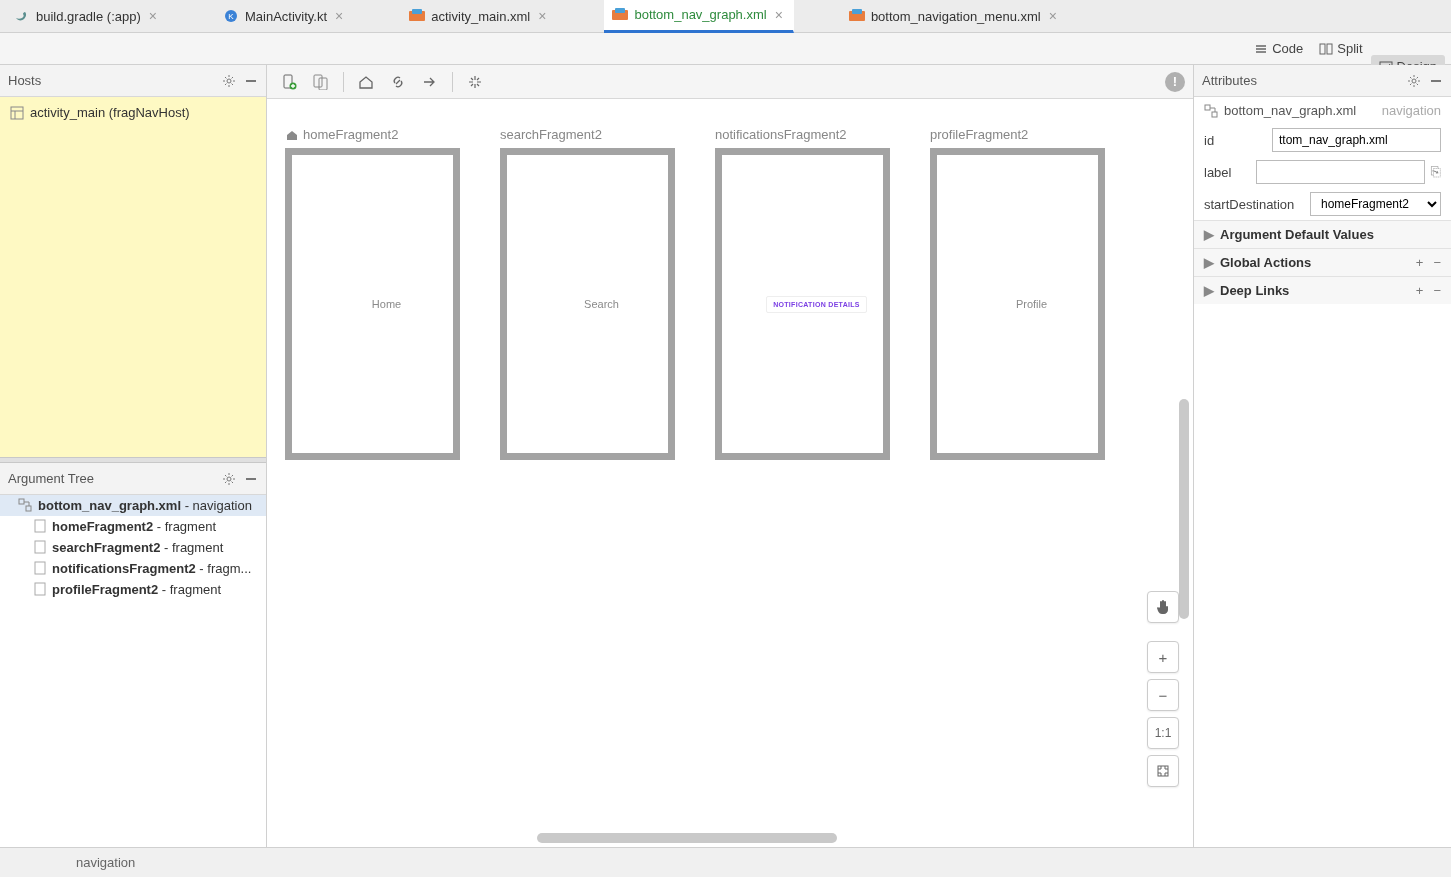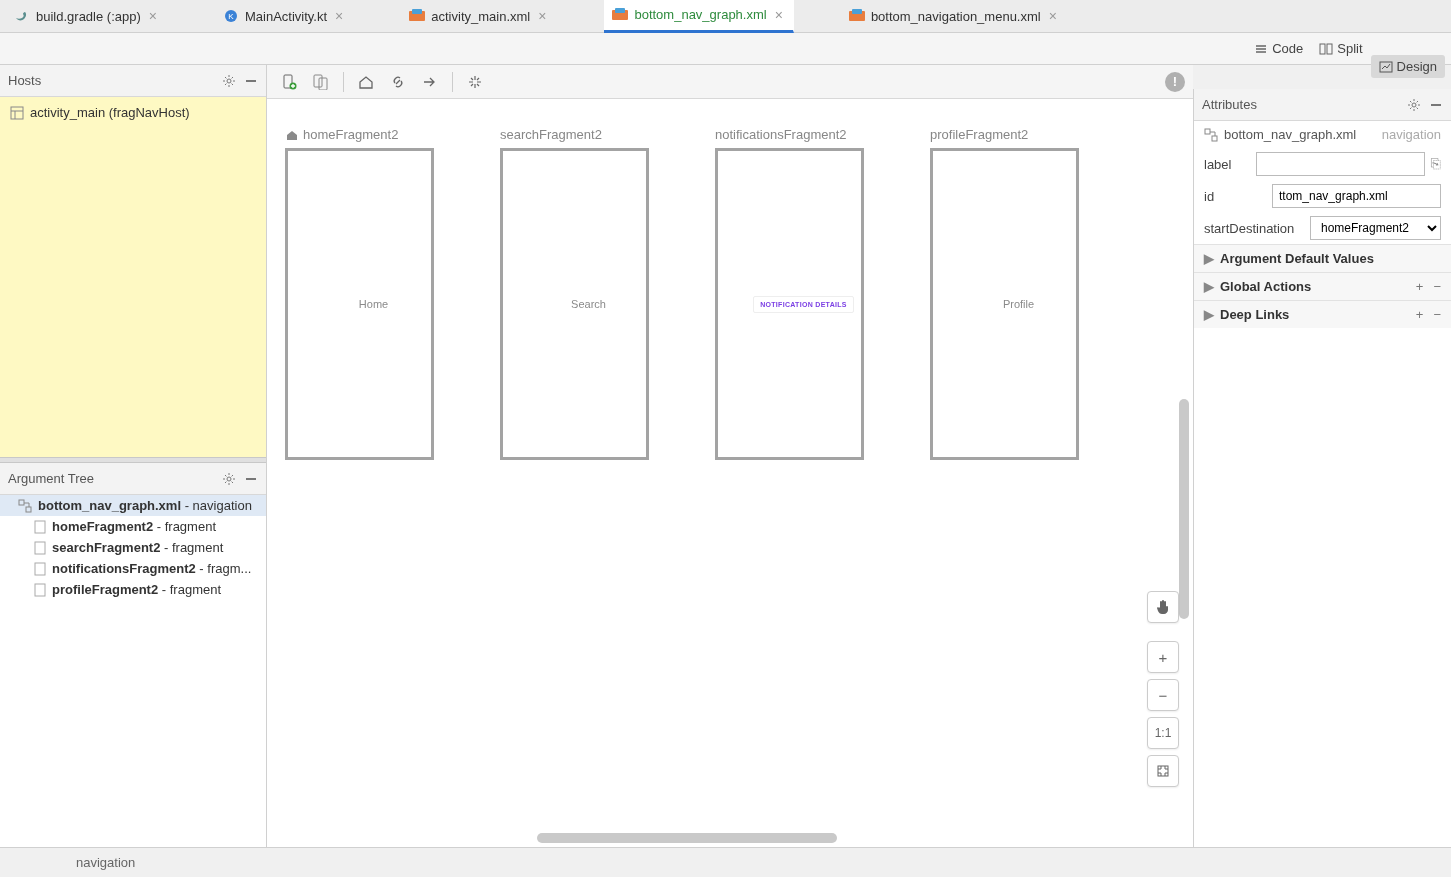--- a/index.html
+++ b/index.html
@@ -92,21 +92,21 @@
     background:#f3f3f3;
     border-bottom:1px solid #d8d8d8;
     font-size:13px;
     color:#555;
   }
   .panel-header .icons { display:flex; gap:8px; color:#777; }
   .hosts-body { flex:0 0 360px; padding:6px 10px; background:#fef9c3; overflow:auto; }
   .tree-item { display:flex; align-items:center; gap:6px; padding:2px 0; font-size:13px; }
   .comp-body { flex:1; background:#fff; overflow:auto; }
   .comp-row {
-    display:flex; align-items:center; gap:6px;
+    display:flex; gap:6px;
     padding:3px 10px 3px 18px;
     font-size:13px;
     white-space:nowrap;
   }
   .comp-row.selected { background:#dfe9f5; }
   .comp-row.indent { padding-left:34px; }
   .comp-row b { font-weight:700; }
   .hsep { height:6px; background:#e0e0e0; border-top:1px solid #c8c8c8; border-bottom:1px solid #c8c8c8; }
   
   .center-col {
@@ -145,22 +145,22 @@
     display:flex;
     gap:40px;
     padding:28px 18px;
   }
   .frag-card { width:175px; }
   .frag-title {
     color:#878787; font-size:13px; margin-bottom:6px;
     display:flex; align-items:center; gap:4px;
   }
   .frag-screen {
-    width:149px; height:312px;
-    border:3px solid #a3a3a3;
+    width:175px; height:312px;
+    border:7px solid #a3a3a3;
     background:#fff;
     display:flex; align-items:center; justify-content:center;
     font-size:11px;
     color:#8a8a8a;
     padding-left:28px;
   }
   .notif-btn {
     font-size:7px; letter-spacing:0.3px;
     color:#7b3fe4; font-weight:700;
     padding:4px 6px;
@@ -193,21 +193,20 @@
     background:#b0b0b0;
     display:flex;align-items:center;justify-content:center;
     color:#fff;font-weight:700;font-size:13px;
   }
   
   .right-col {
     border-left:1px solid #d0d0d0;
     background:#fff;
     display:flex;flex-direction:column;
     font-size:13px;
-    margin-top:24px;
   }
   .attr-file-row {
     display:flex;align-items:center;justify-content:space-between;
     padding:6px 10px;
     color:#555;
   }
   .attr-file-row .type { color:#aaa; }
   .attr-row {
     display:flex;align-items:center;gap:6px;
     padding:4px 10px;
@@ -537,27 +536,27 @@
               <rect x="1" y="1" width="5" height="5" fill="none" stroke="#888"></rect>
               <rect x="8" y="8" width="5" height="5" fill="none" stroke="#888"></rect>
               <path d="M6 4h5v4" stroke="#888" fill="none"></path>
             </svg>
         </span>
         <span>bottom_nav_graph.xml</span>
       </span>
       <span class="type">navigation</span>
     </div>
     <div class="attr-row">
+      <label>id</label>
+      <input type="text" value="ttom_nav_graph.xml" style="">
+    </div>
+    <div class="attr-row">
       <label>label</label>
       <input type="text" value="" style="">
       <span style="color:#888;">⎘</span>
-    </div>
-    <div class="attr-row">
-      <label>id</label>
-      <input type="text" value="ttom_nav_graph.xml" style="">
     </div>
     <div class="attr-row">
       <label>startDestination</label>
       <select>
         <option>homeFragment2</option>
       </select>
     </div>
     <div class="attr-section">
       <span class="collapse-arrow">▶</span>
       <span>Argument Default Values</span>

